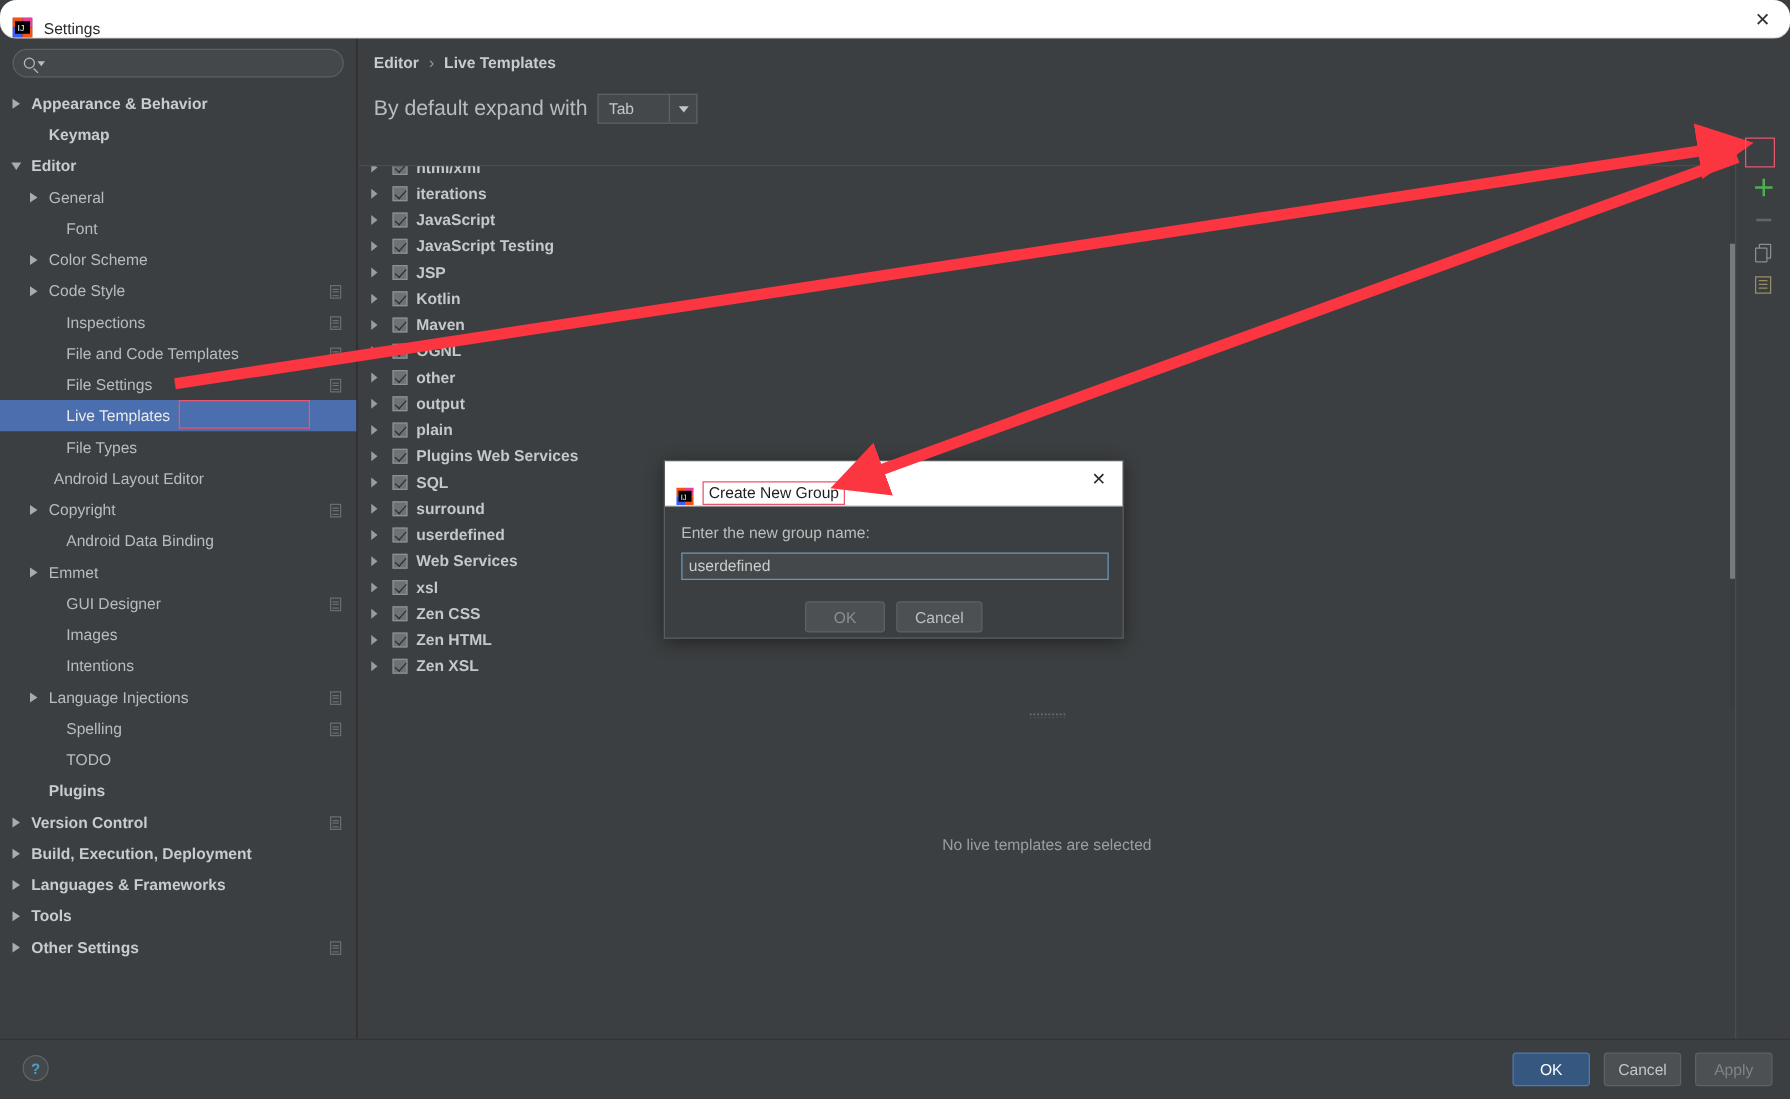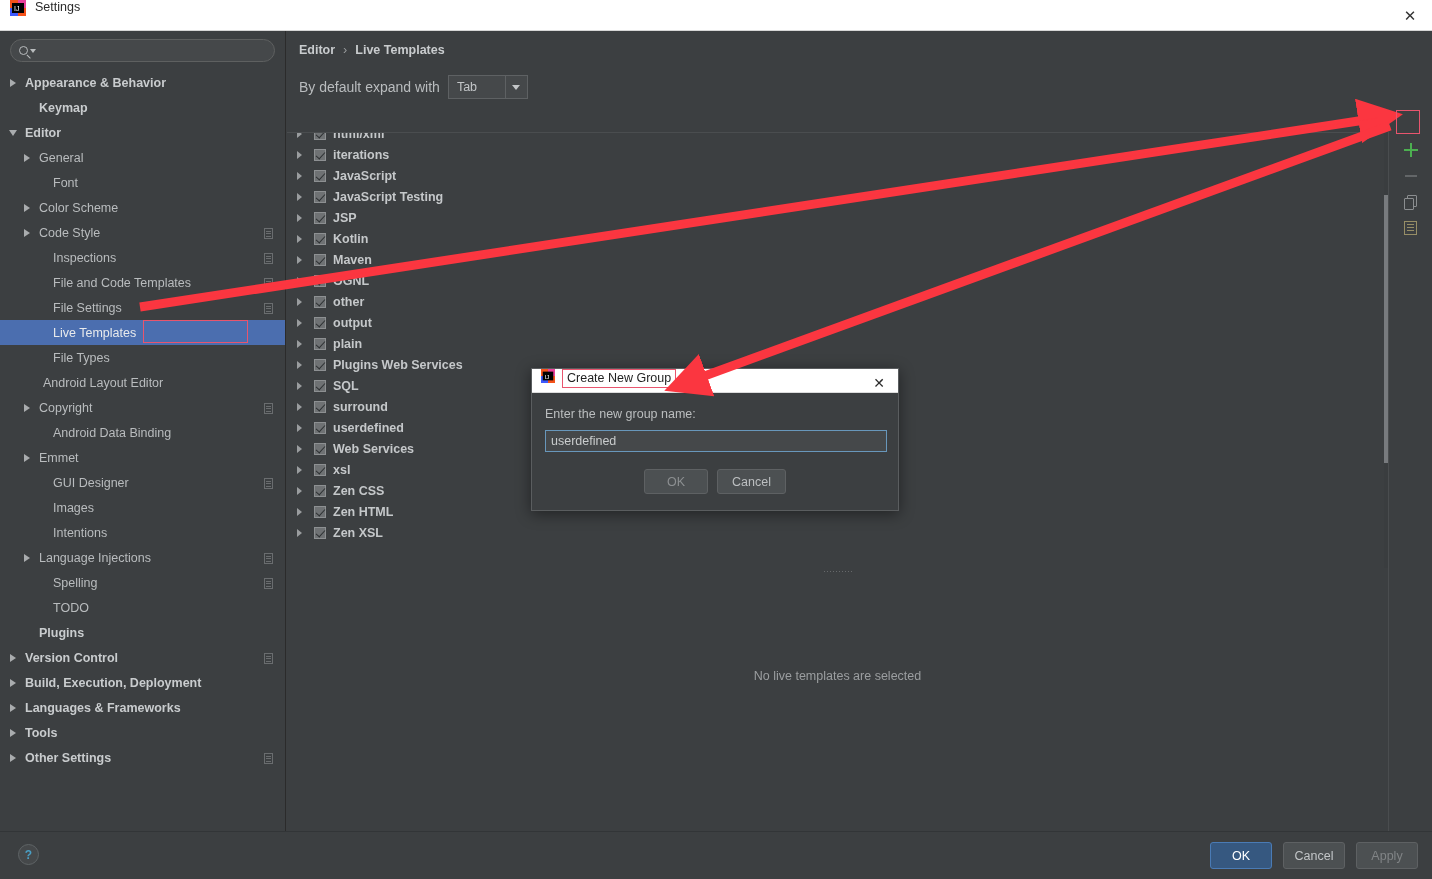--- a/index.html
+++ b/index.html
@@ -10,21 +10,21 @@
     font-size: 12px;
     color: #bbbbbb;
     overflow: hidden;
   }
   #app { position: relative; width: 1432px; height: 879px; }
 
   
   .titlebar {
     position: absolute; left: 0; top: 0; width: 1432px; height: 31px;
     background: #ffffff; border-bottom: 1px solid #d6d6d6;
-    display: flex; align-items: flex-start;
+    display: flex; align-items: flex-end; border-radius: 13px;
   }
   .title-icon { width: 16px; height: 16px; margin-left: 10px; position: relative; }
   .title-text {
     margin-left: 9px; color: #2b2b2b; font-size: 12.5px;
     font-family: "Liberation Sans", sans-serif;
   }
   .win-close {
     position: absolute; right: 0; top: 0; width: 44px; height: 31px;
     display: flex; align-items: center; justify-content: center;
     color: #333; font-size: 15px;
@@ -95,21 +95,21 @@
   .breadcrumb {
     position: absolute; left: 12px; top: 12px;
     font-size: 12.5px; font-weight: bold; color: #c9ccce;
     display: flex; align-items: center; gap: 8px;
   }
   .bc-sep { font-weight: normal; color: #9a9d9f; }
 
   .expand-row {
     position: absolute; left: 12px; top: 44px; display: flex; align-items: center;
   }
-  .expand-label { font-size: 14px; color: #b9bcbe; }
+  .expand-label { font-size: 17px; color: #b9bcbe; }
   .combo {
     margin-left: 8px; height: 24px; width: 80px;
     border: 1px solid #5e6163; background: #45484a;
     display: flex; align-items: center;
   }
   .combo-value { padding-left: 8px; font-size: 12.5px; color: #c3c6c8; flex: 1; }
   .combo-btn {
     width: 22px; height: 100%; border-left: 1px solid #5e6163;
     display: flex; align-items: center; justify-content: center;
   }
@@ -192,21 +192,21 @@
       border: 1.4px solid #c9b97a; }
   .list-ic .ln { position: absolute; left: 3px; width: 7px; height: 1.3px; background: #c9b97a; }
 
   
   .modal {
     position: absolute; left: 531px; top: 368px; width: 368px; height: 143px;
     background: #3c3f41; border: 1px solid #5a5d5f;
     box-shadow: 0 3px 14px rgba(0,0,0,.45);
   }
   .modal-title {
-    height: 24px; background: #ffffff; display: flex; align-items: flex-start;
+    height: 36px; background: #ffffff; display: flex; align-items: flex-end;
     position: relative; border-bottom: 1px solid #dcdcdc;
   }
   .modal-icon { width: 14px; height: 14px; margin-left: 9px; position: relative; }
   .modal-title-text {
     margin-left: 7px; color: #1f1f1f; font-size: 12.5px;
     border: 1px solid #e8556e; padding: 1px 4px 2px 4px;
   }
   .modal-close {
     position: absolute; right: 6px; top: 0; width: 26px; height: 28px;
     display: flex; align-items: center; justify-content: center;

